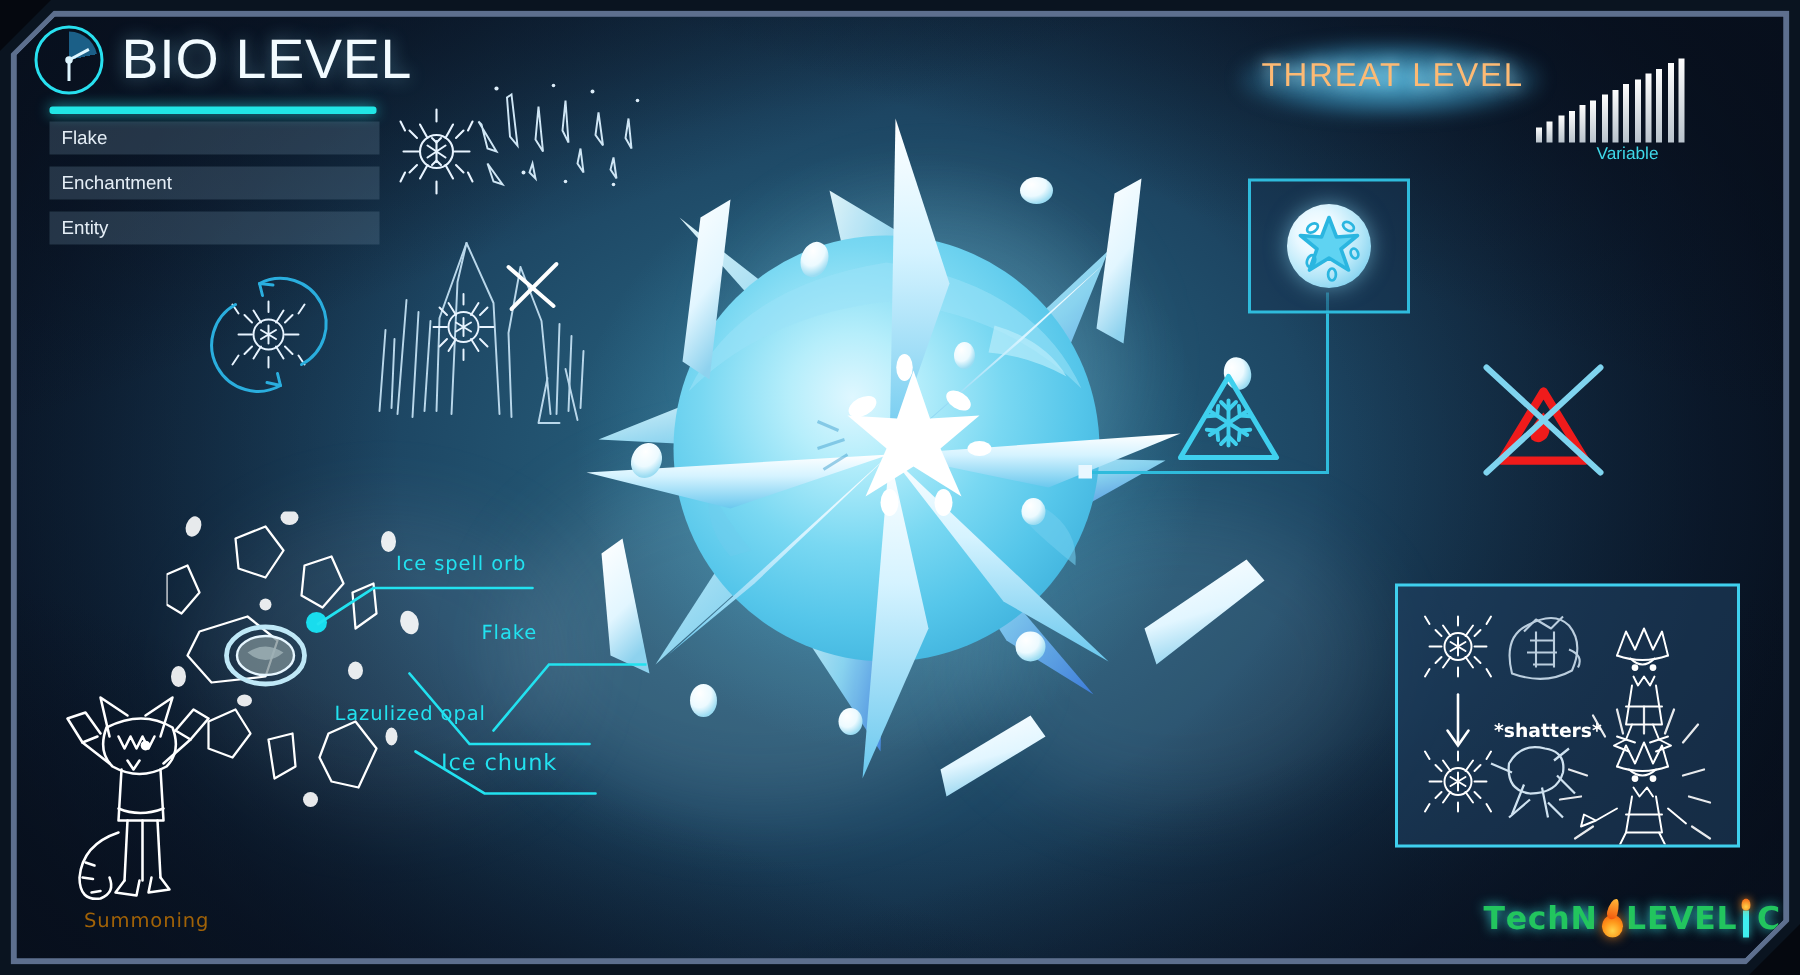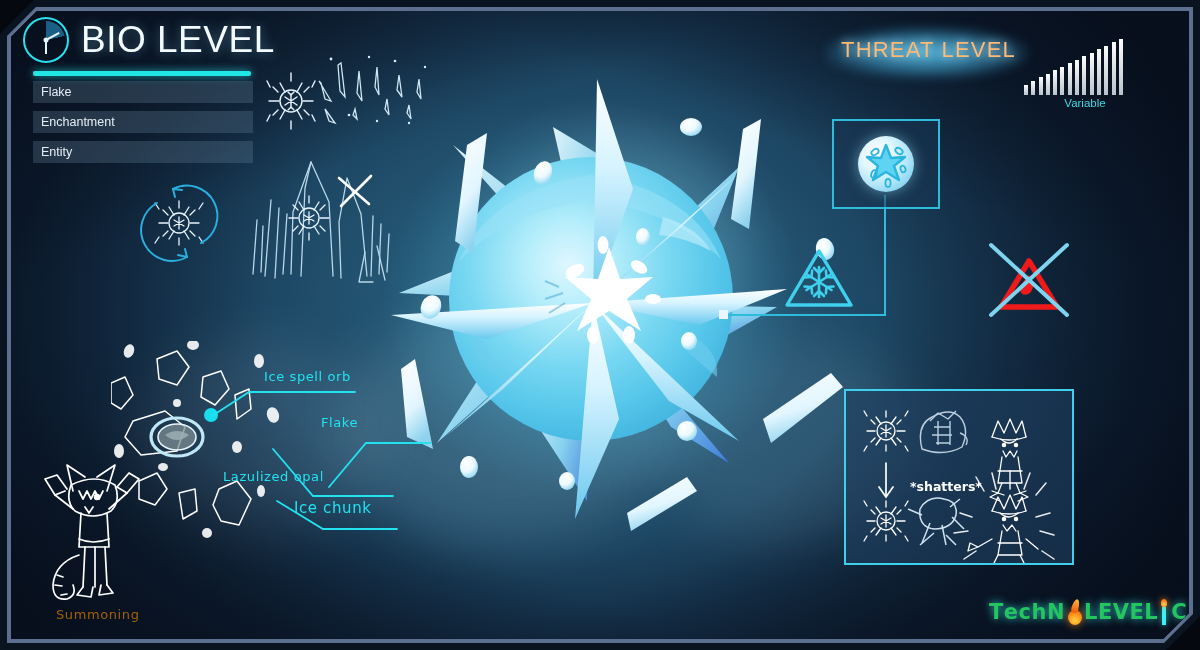--- a/index.html
+++ b/index.html
@@ -75,21 +75,21 @@
   .inset{position:absolute;left:821px;top:108px;width:104px;height:86px;border:2px solid #2fbbdc;background:rgba(23,52,82,.55);}
   .inset-orb{position:absolute;left:50%;top:50%;width:56px;height:56px;margin:-28px 0 0 -28px;border-radius:50%;
     background:radial-gradient(circle at 36% 34%, #ffffff 0%, #e8f8ff 28%, #b3e6f8 58%, #7fd0ee 82%, #5cb8dd 100%);
     box-shadow:0 0 14px rgba(150,230,255,.5);}
   .node-sq{position:absolute;left:708px;top:299px;width:9px;height:9px;background:#e9f7ff;}
 
   
   .hz{position:absolute;}
 
   
-  .comic{position:absolute;left:833px;top:378px;width:226px;height:172px;border:2px solid #3fd0ee;
+  .comic{position:absolute;left:919px;top:378px;width:226px;height:172px;border:2px solid #3fd0ee;
     background:rgba(30,63,96,.62);overflow:hidden;}
 
   
   .hand-lbl{position:absolute;color:#22e2f0;font-size:13px;font-family:"DejaVu Sans",sans-serif;
     letter-spacing:.6px;white-space:nowrap;}
 
   
   .logo{position:absolute;left:978px;top:588px;display:flex;align-items:center;font-family:"DejaVu Sans",sans-serif;}
   .logo .cy{font-size:21px;color:#22c55e;letter-spacing:.5px;text-shadow:0 0 8px rgba(60,235,235,.85);font-weight:bold;}
   .flame{display:inline-block;width:17px;height:26px;position:relative;margin:0 1px;}

